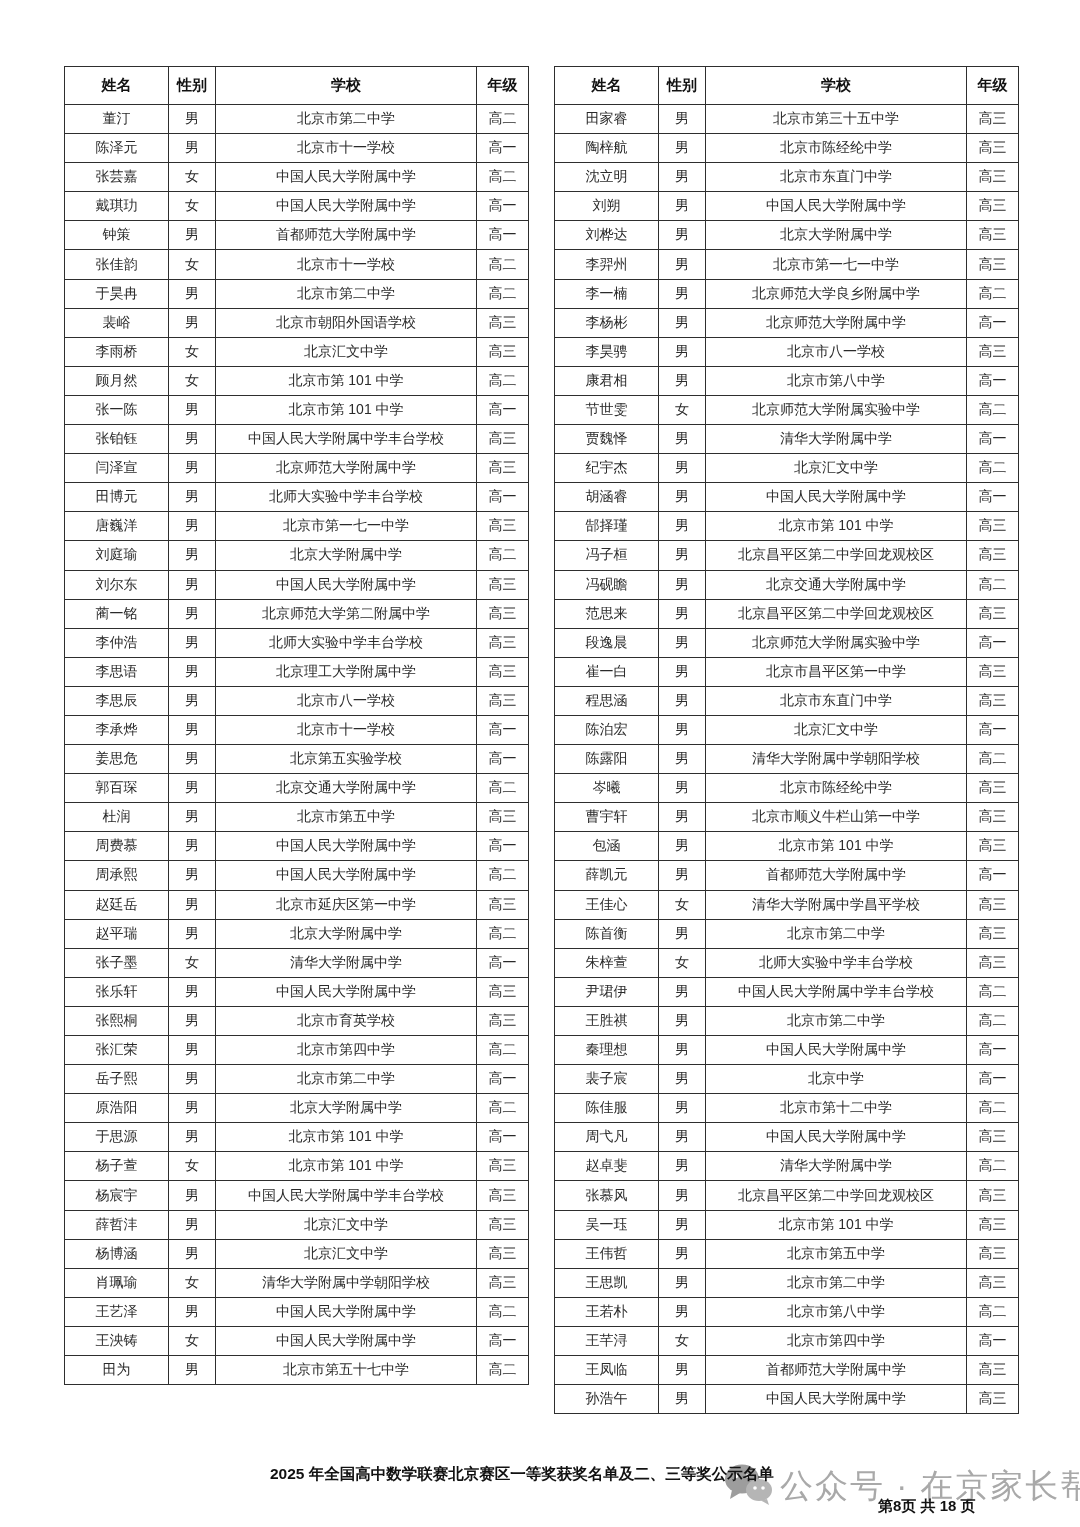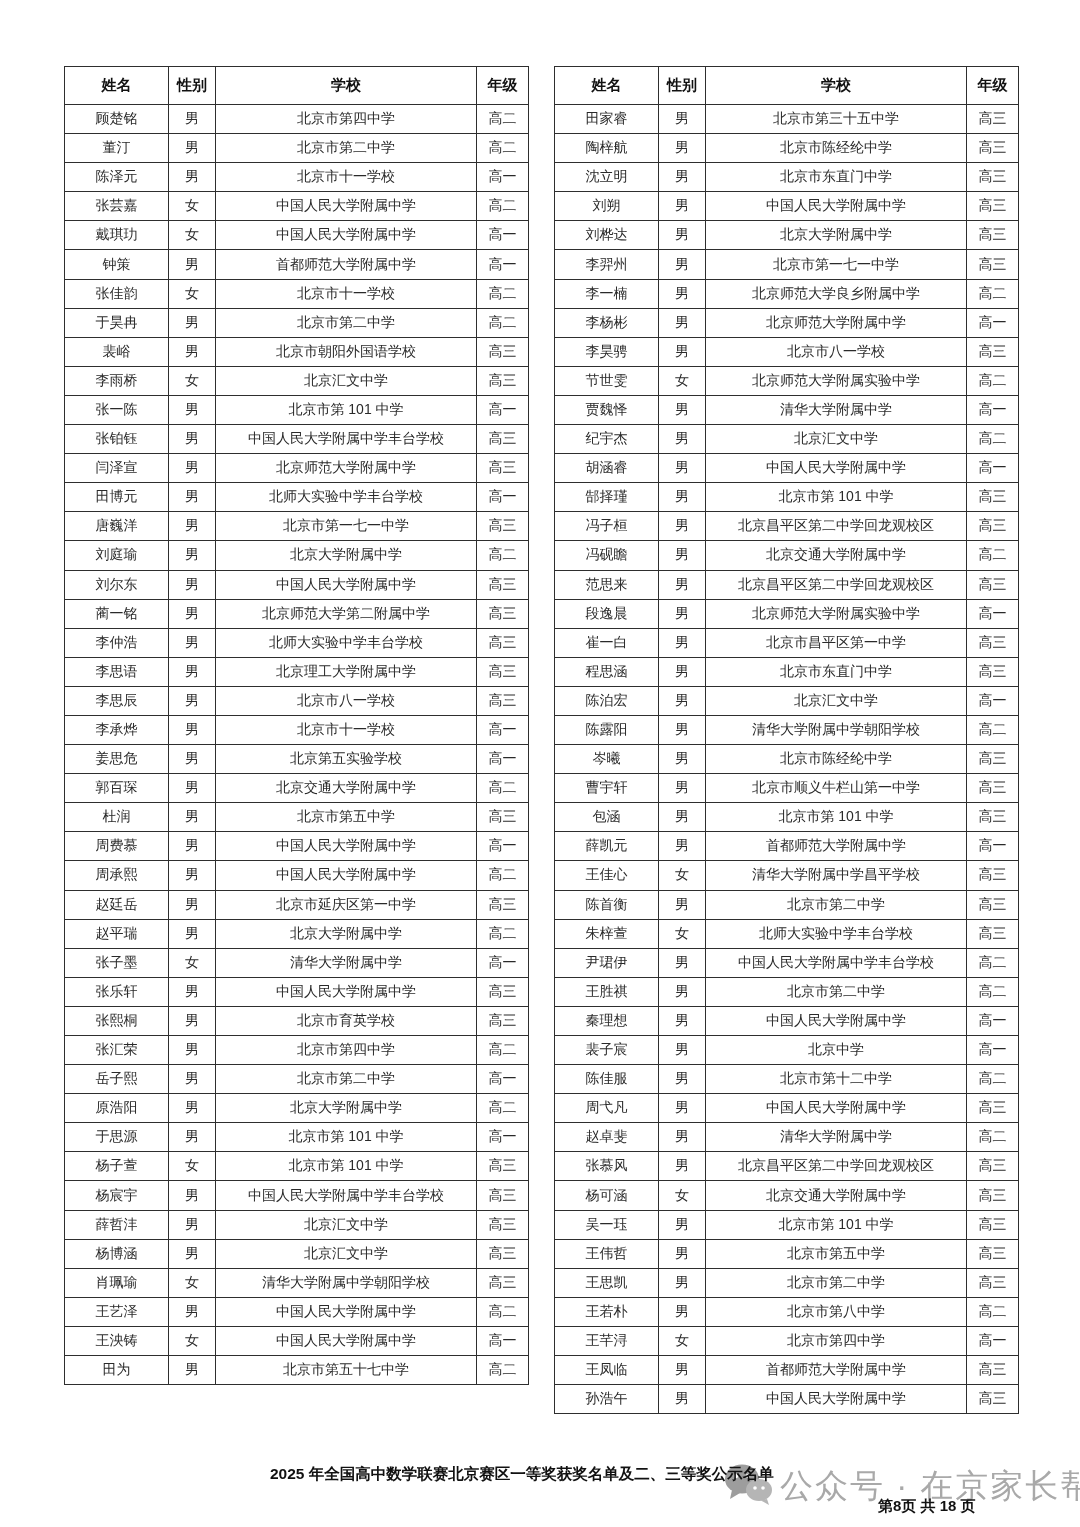--- a/index.html
+++ b/index.html
@@ -96,26 +96,20 @@
   <thead>
     <tr>
       <th>姓名</th>
       <th>性别</th>
       <th>学校</th>
       <th>年级</th>
     </tr>
   </thead>
   <tbody>
       <tr>
-        <td>顾楚铭</td>
-        <td>男</td>
-        <td>北京市第四中学</td>
-        <td>高二</td>
-      </tr>
-      <tr>
         <td>董汀</td>
         <td>男</td>
         <td>北京市第二中学</td>
         <td>高二</td>
       </tr>
       <tr>
         <td>陈泽元</td>
         <td>男</td>
         <td>北京市十一学校</td>
         <td>高一</td>
@@ -154,20 +148,26 @@
         <td>裴峪</td>
         <td>男</td>
         <td>北京市朝阳外国语学校</td>
         <td>高三</td>
       </tr>
       <tr>
         <td>李雨桥</td>
         <td>女</td>
         <td>北京汇文中学</td>
         <td>高三</td>
+      </tr>
+      <tr>
+        <td>顾月然</td>
+        <td>女</td>
+        <td>北京市第 101 中学</td>
+        <td>高二</td>
       </tr>
       <tr>
         <td>张一陈</td>
         <td>男</td>
         <td>北京市第 101 中学</td>
         <td>高一</td>
       </tr>
       <tr>
         <td>张铂钰</td>
         <td>男</td>
@@ -433,20 +433,26 @@
         <td>北京师范大学附属中学</td>
         <td>高一</td>
       </tr>
       <tr>
         <td>李昊骋</td>
         <td>男</td>
         <td>北京市八一学校</td>
         <td>高三</td>
       </tr>
       <tr>
+        <td>康君相</td>
+        <td>男</td>
+        <td>北京市第八中学</td>
+        <td>高一</td>
+      </tr>
+      <tr>
         <td>节世雯</td>
         <td>女</td>
         <td>北京师范大学附属实验中学</td>
         <td>高二</td>
       </tr>
       <tr>
         <td>贾魏怿</td>
         <td>男</td>
         <td>清华大学附属中学</td>
         <td>高一</td>
@@ -598,26 +604,20 @@
       <tr>
         <td>赵卓斐</td>
         <td>男</td>
         <td>清华大学附属中学</td>
         <td>高二</td>
       </tr>
       <tr>
         <td>张慕风</td>
         <td>男</td>
         <td>北京昌平区第二中学回龙观校区</td>
-        <td>高三</td>
-      </tr>
-      <tr>
-        <td>杨可涵</td>
-        <td>女</td>
-        <td>北京交通大学附属中学</td>
         <td>高三</td>
       </tr>
       <tr>
         <td>吴一珏</td>
         <td>男</td>
         <td>北京市第 101 中学</td>
         <td>高三</td>
       </tr>
       <tr>
         <td>王伟哲</td>

